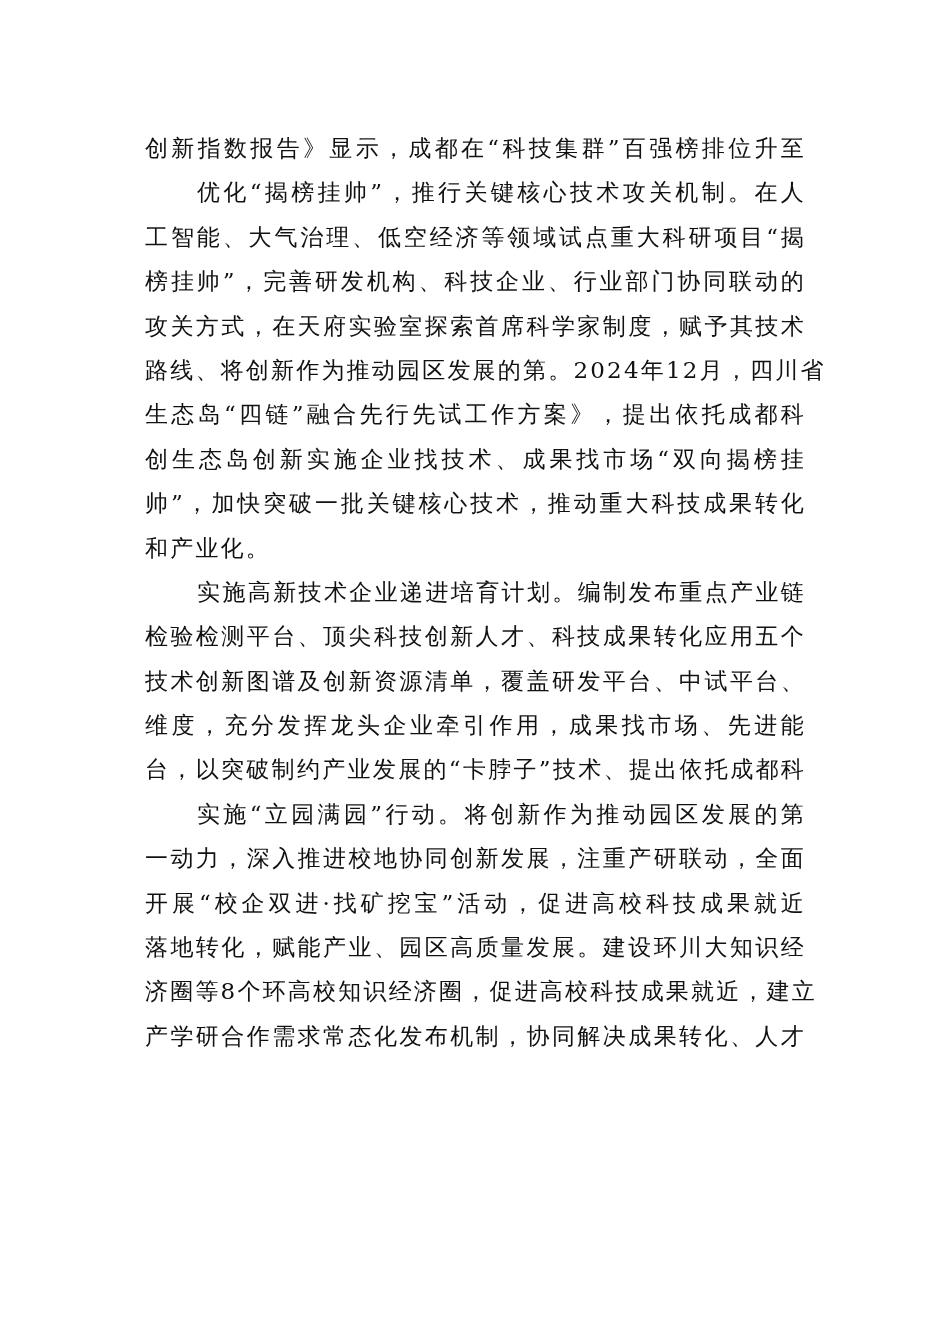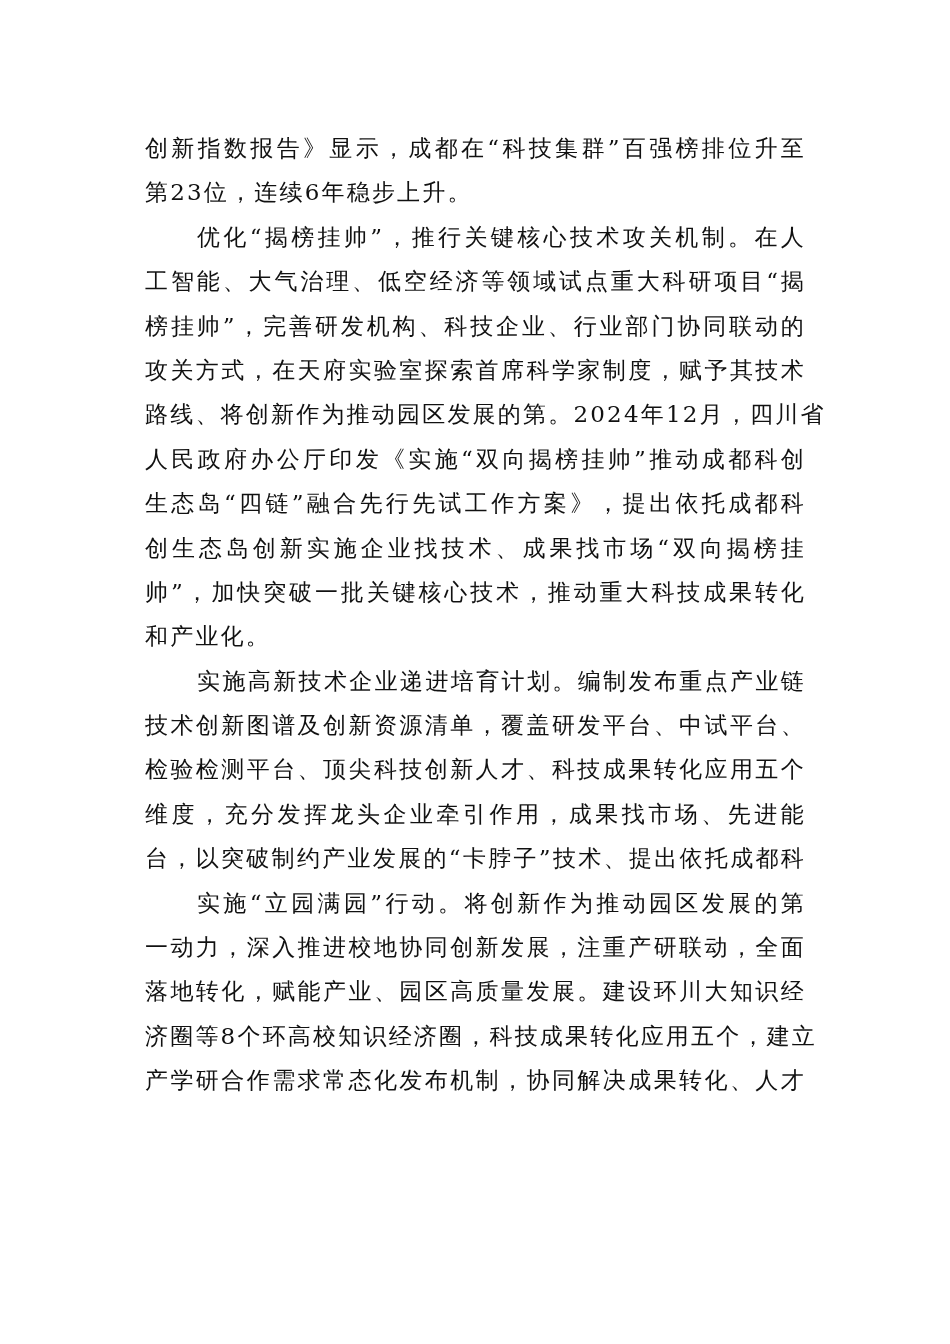--- a/index.html
+++ b/index.html
@@ -52,46 +52,45 @@
     }
   </style>
 </head>
 <body>
 
 <div class="page">
   <div class="content">
 
     <p class="para">
       <span class="line">创新指数报告》显示，成都在“科技集群”百强榜排位升至</span>
-      <span class="line last">第23位，连续6年稳步上升。</span>
     </p>
 
     <p class="para">
       <span class="line" style="padding-left:52px">优化“揭榜挂帅”，推行关键核心技术攻关机制。在人</span>
       <span class="line">工智能、大气治理、低空经济等领域试点重大科研项目“揭</span>
       <span class="line">榜挂帅”，完善研发机构、科技企业、行业部门协同联动的</span>
       <span class="line">攻关方式，在天府实验室探索首席科学家制度，赋予其技术</span>
       <span class="line">路线、将创新作为推动园区发展的第。2024年12月，四川省</span>
-      <span class="line">人民政府办公厅印发《实施“双向揭榜挂帅”推动成都科创</span>
       <span class="line">生态岛“四链”融合先行先试工作方案》，提出依托成都科</span>
       <span class="line">创生态岛创新实施企业找技术、成果找市场“双向揭榜挂</span>
       <span class="line">帅”，加快突破一批关键核心技术，推动重大科技成果转化</span>
       <span class="line last">和产业化。</span>
     </p>
 
     <p class="para">
       <span class="line" style="padding-left:52px">实施高新技术企业递进培育计划。编制发布重点产业链</span>
+      <span class="line">检验检测平台、顶尖科技创新人才、科技成果转化应用五个</span>
       <span class="line">技术创新图谱及创新资源清单，覆盖研发平台、中试平台、</span>
-      <span class="line">检验检测平台、顶尖科技创新人才、科技成果转化应用五个</span>
       <span class="line">维度，充分发挥龙头企业牵引作用，成果找市场、先进能</span>
       <span class="line">台，以突破制约产业发展的“卡脖子”技术、提出依托成都科</span>
     </p>
 
     <p class="para">
       <span class="line" style="padding-left:52px">实施“立园满园”行动。将创新作为推动园区发展的第</span>
       <span class="line">一动力，深入推进校地协同创新发展，注重产研联动，全面</span>
+      <span class="line">开展“校企双进·找矿挖宝”活动，促进高校科技成果就近</span>
       <span class="line">落地转化，赋能产业、园区高质量发展。建设环川大知识经</span>
-      <span class="line">济圈等8个环高校知识经济圈，科技成果转化应用五个，建立</span>
+      <span class="line">济圈等8个环高校知识经济圈，促进高校科技成果就近，建立</span>
       <span class="line">产学研合作需求常态化发布机制，协同解决成果转化、人才</span>
     </p>
 
   </div>
 </div>
 
 </body></html>

